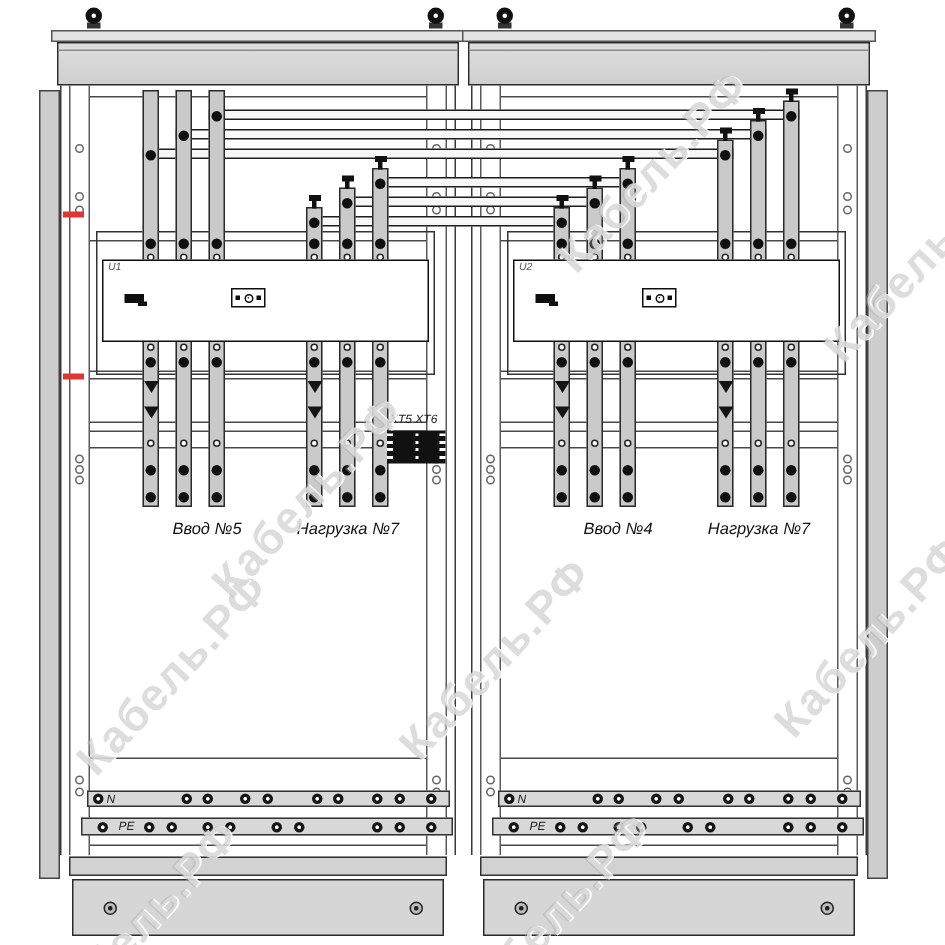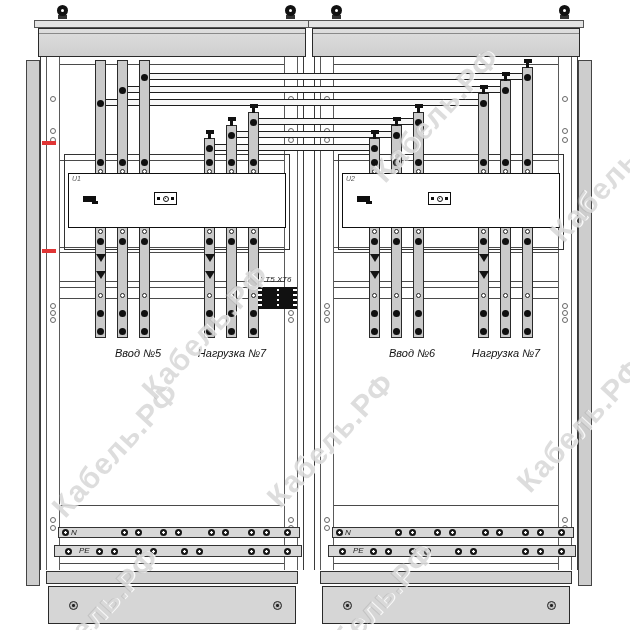--- a/index.html
+++ b/index.html
@@ -282,21 +282,21 @@
         <div class="bolt" style="left: 59px;"></div>
         <div class="bolt" style="left: 83px;"></div>
         <div class="bolt" style="left: 98px;"></div>
         <div class="bolt" style="left: 129px;"></div>
         <div class="bolt" style="left: 144px;"></div>
         <div class="bolt" style="left: 196px;"></div>
         <div class="bolt" style="left: 211px;"></div>
         <div class="bolt" style="left: 232px;"></div>
       </div>
 
-    <div class="label-io" style="left:104px">Ввод №6</div>
+    <div class="label-io" style="left:104px">Ввод №4</div>
     <div class="label-io" style="left:198px">Нагрузка №7</div>
 
     <div class="rail"></div>
     <div class="plinth">
       <span class="screw" style="left:20px"></span>
       <span class="screw" style="left:224px"></span>
     </div>
   <div class="hline" style="top: 64px;"></div>
       <div class="hline" style="top: 160px;"></div>
       <div class="hline" style="top: 247px;"></div>

